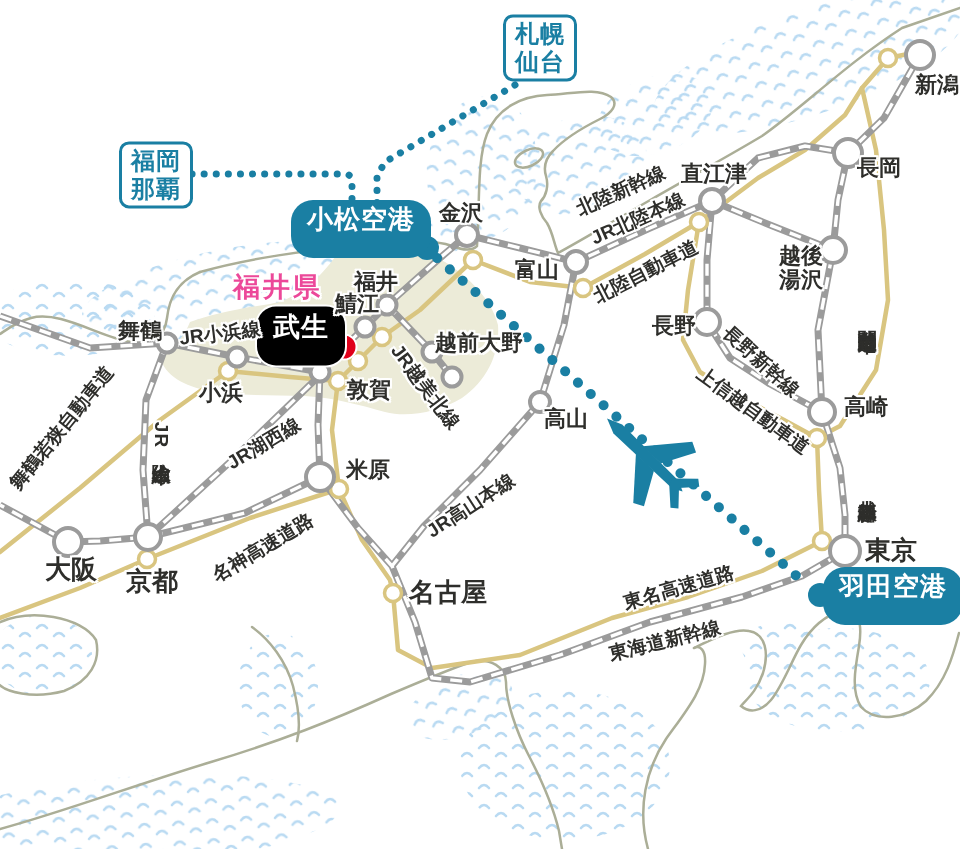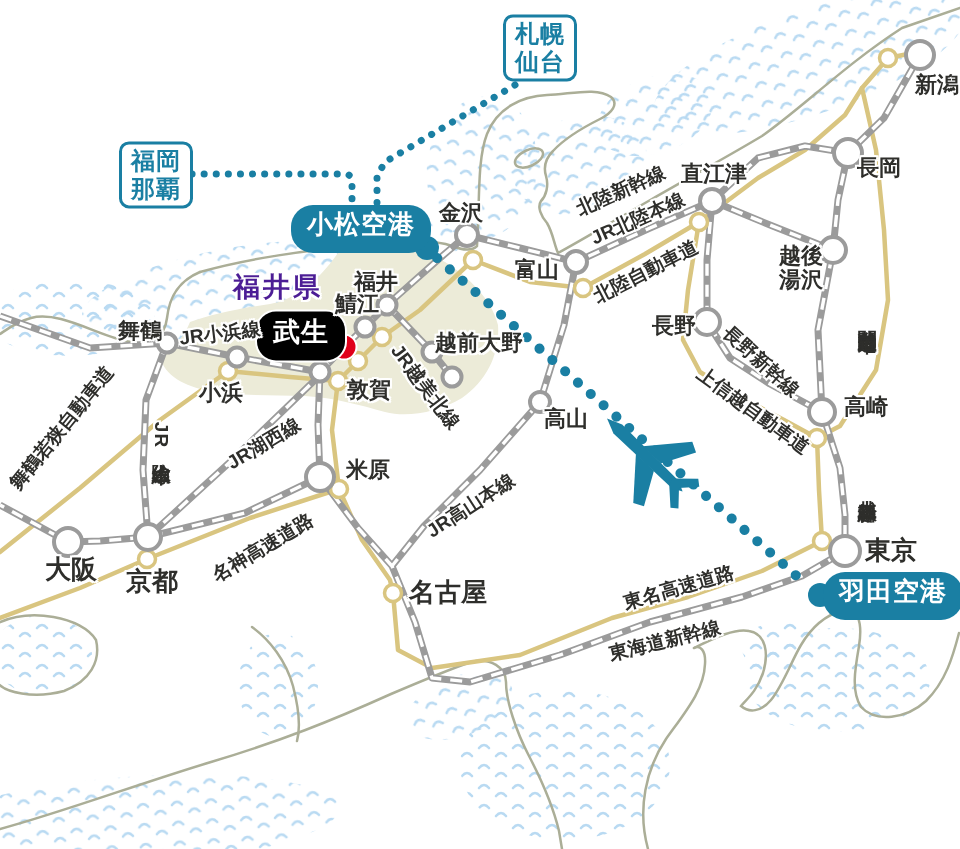--- a/index.html
+++ b/index.html
@@ -8,23 +8,23 @@
   #stage svg{position:absolute;left:0;top:0;}
   .lbl{position:absolute;transform:translate(-50%,-50%) rotate(var(--rot,0deg));
        white-space:nowrap;font-weight:bold;color:#2e2e2b;line-height:1.08;
        text-shadow:-2px -2px 0 #fff,2px -2px 0 #fff,-2px 2px 0 #fff,2px 2px 0 #fff,
                    -2px 0 0 #fff,2px 0 0 #fff,0 -2px 0 #fff,0 2px 0 #fff;}
   .city{font-size:22px;}
   .city.lg{font-size:26px;}
   .line-lbl{font-size:19px;}
   .vert{writing-mode:vertical-rl;letter-spacing:1px;}
   .pre{white-space:pre-line;}
-  .region-lbl{font-size:27px;color:#4c1d95;letter-spacing:3px;}
+  .region-lbl{font-size:27px;color:#ec4899;letter-spacing:3px;}
   .badge{position:absolute;transform:translate(-50%,-50%);background:#1a7fa3;color:#fff;
-         font-weight:bold;font-size:26px;padding:2px 16px 11px;border-radius:22px;
+         font-weight:bold;font-size:26px;padding:2px 16px 21px;border-radius:22px;
          white-space:nowrap;text-shadow:none;letter-spacing:1px;}
   .badge.red{background:#000000;box-shadow:0 0 0 2px #fff;border-radius:19px;font-size:27px;}
   .farbox{position:absolute;transform:translate(-50%,-50%);background:#fff;
           border:3px solid #1a7fa3;border-radius:10px;color:#1a7fa3;font-weight:bold;
           font-size:24px;line-height:1.15;padding:3px 9px;text-align:center;
           white-space:pre-line;letter-spacing:1px;}
 </style>
 </head>
 <body>
 

